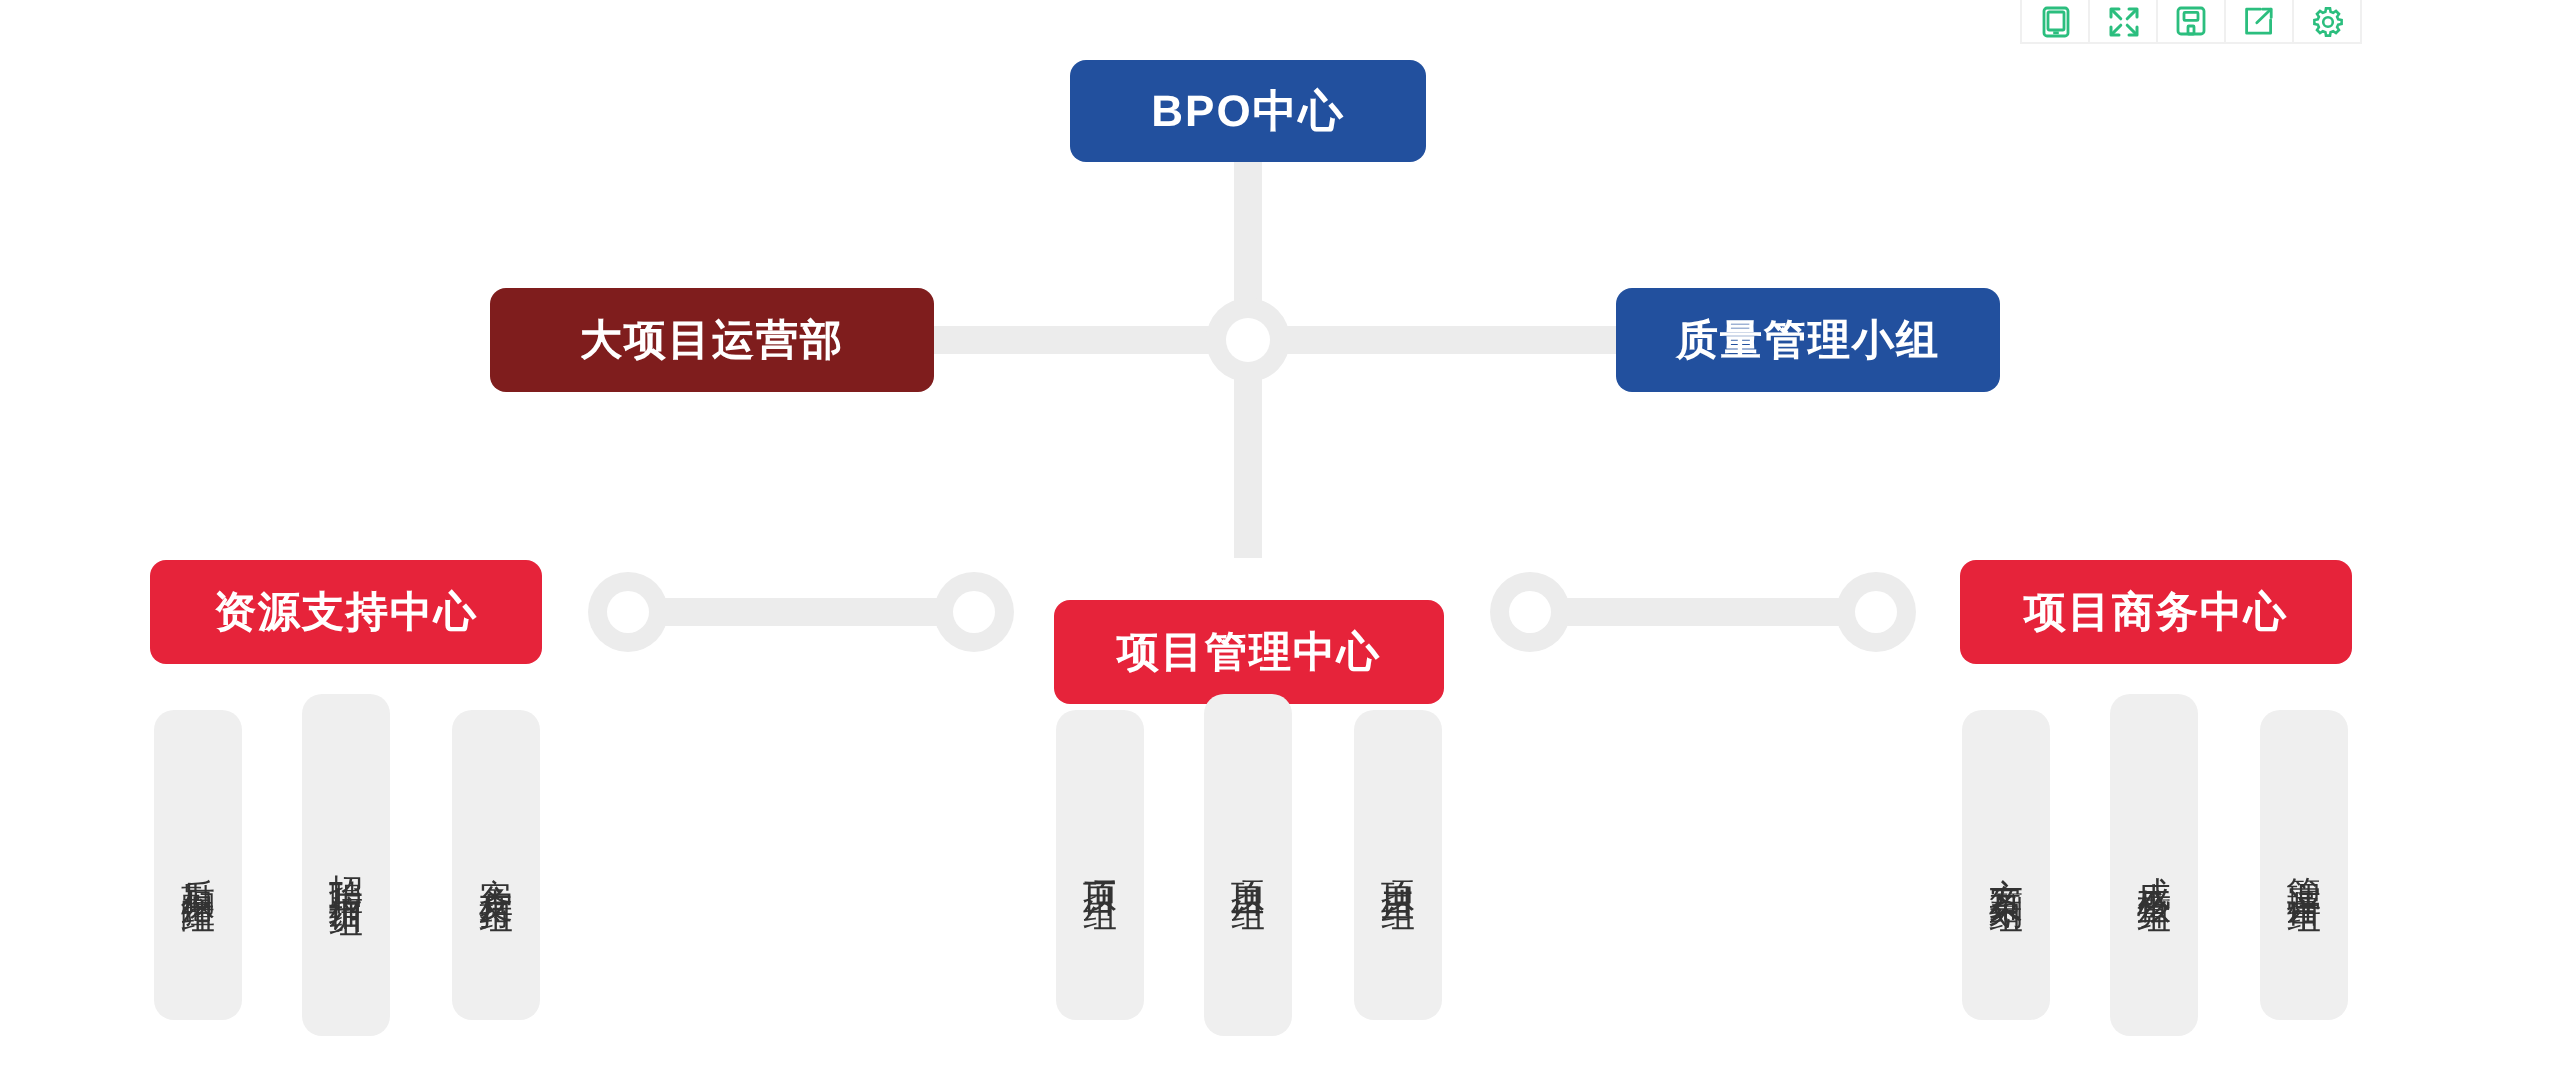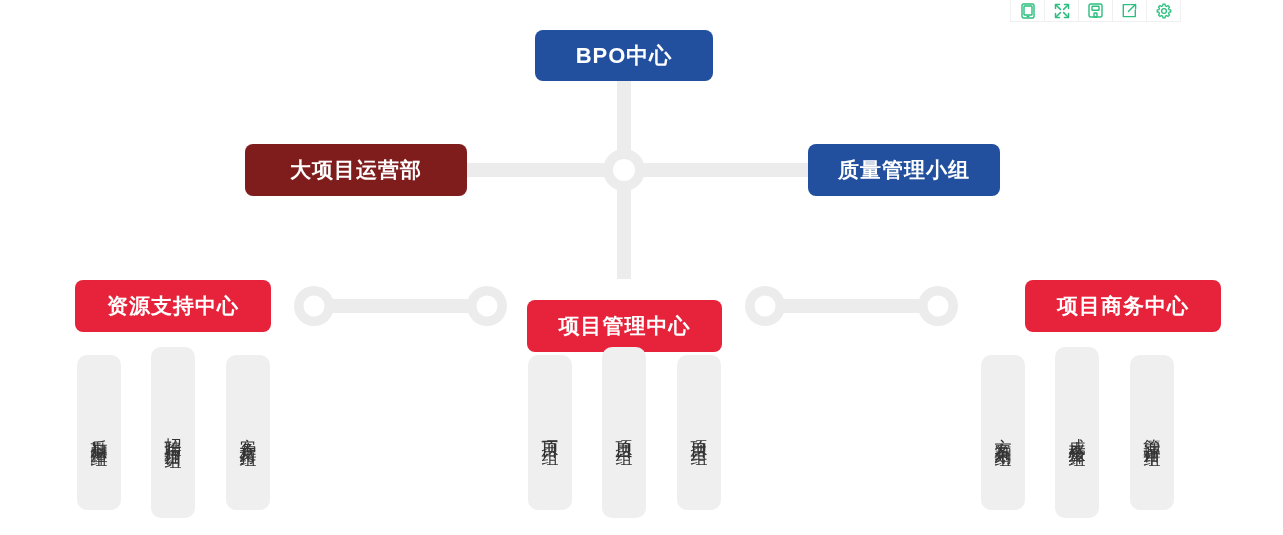--- a/index.html
+++ b/index.html
@@ -184,21 +184,21 @@
   </div>
 
   <div class="node node-l3" style="left:75px; top:280px; width:196px; height:52px; background:#E6233A;align-items:center;">
     <span>资源支持中心</span>
   </div>
 
   <div class="node node-l3" style="left:527px; top:280px; width:195px; height:52px; background:#E6233A;margin-top:20px;">
     <span>项目管理中心</span>
   </div>
 
-  <div class="node node-l3" style="left:1025px; top:280px; width:196px; height:52px; background:#E6233A;">
+  <div class="node node-l3" style="left:980px; top:280px; width:196px; height:52px; background:#E6233A;">
     <span>项目商务中心</span>
   </div>
 
   <div class="leaf" style="left:77px; top:355px; width:44px; height:155px;">
     <span class="leaf-text">后勤保障组</span>
   </div>
   <div class="leaf" style="left:151px; top:347px; width:44px; height:171px;">
     <span class="leaf-text">招聘与培训组</span>
   </div>
   <div class="leaf" style="left:226px; top:355px; width:44px; height:155px;">

